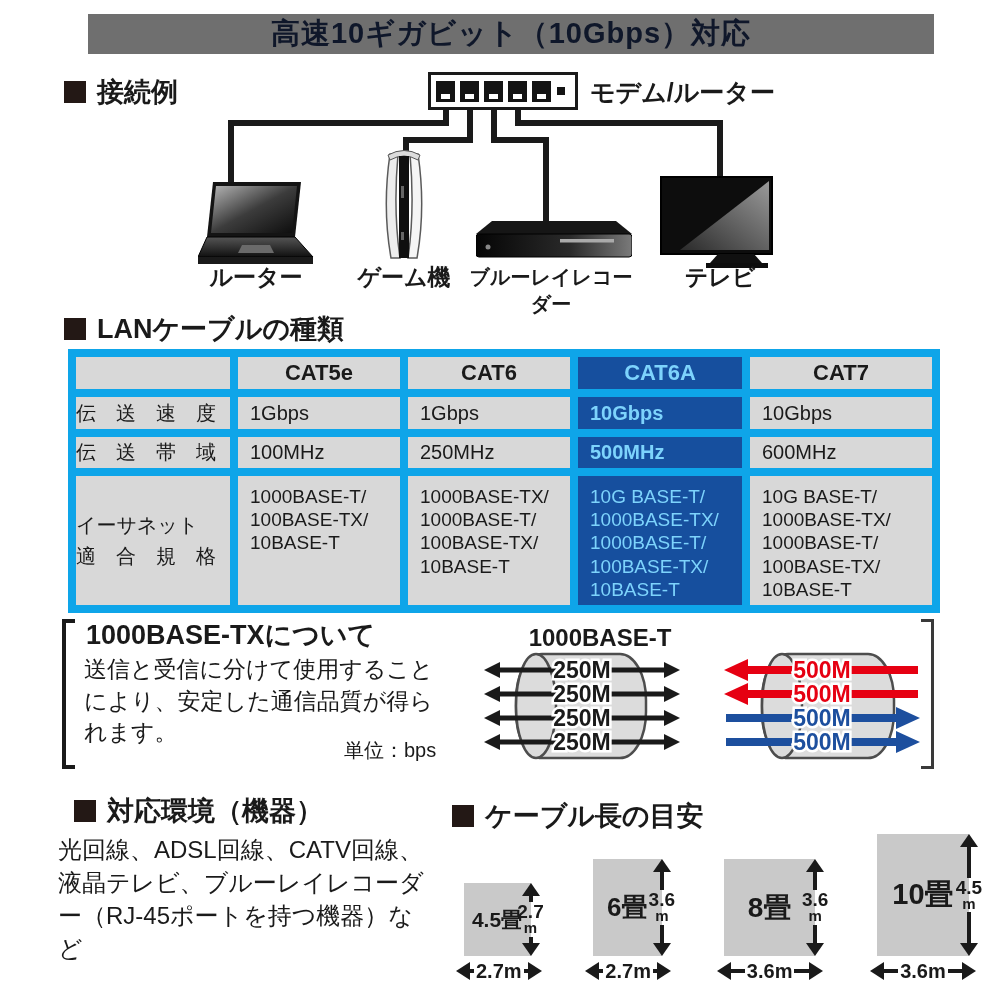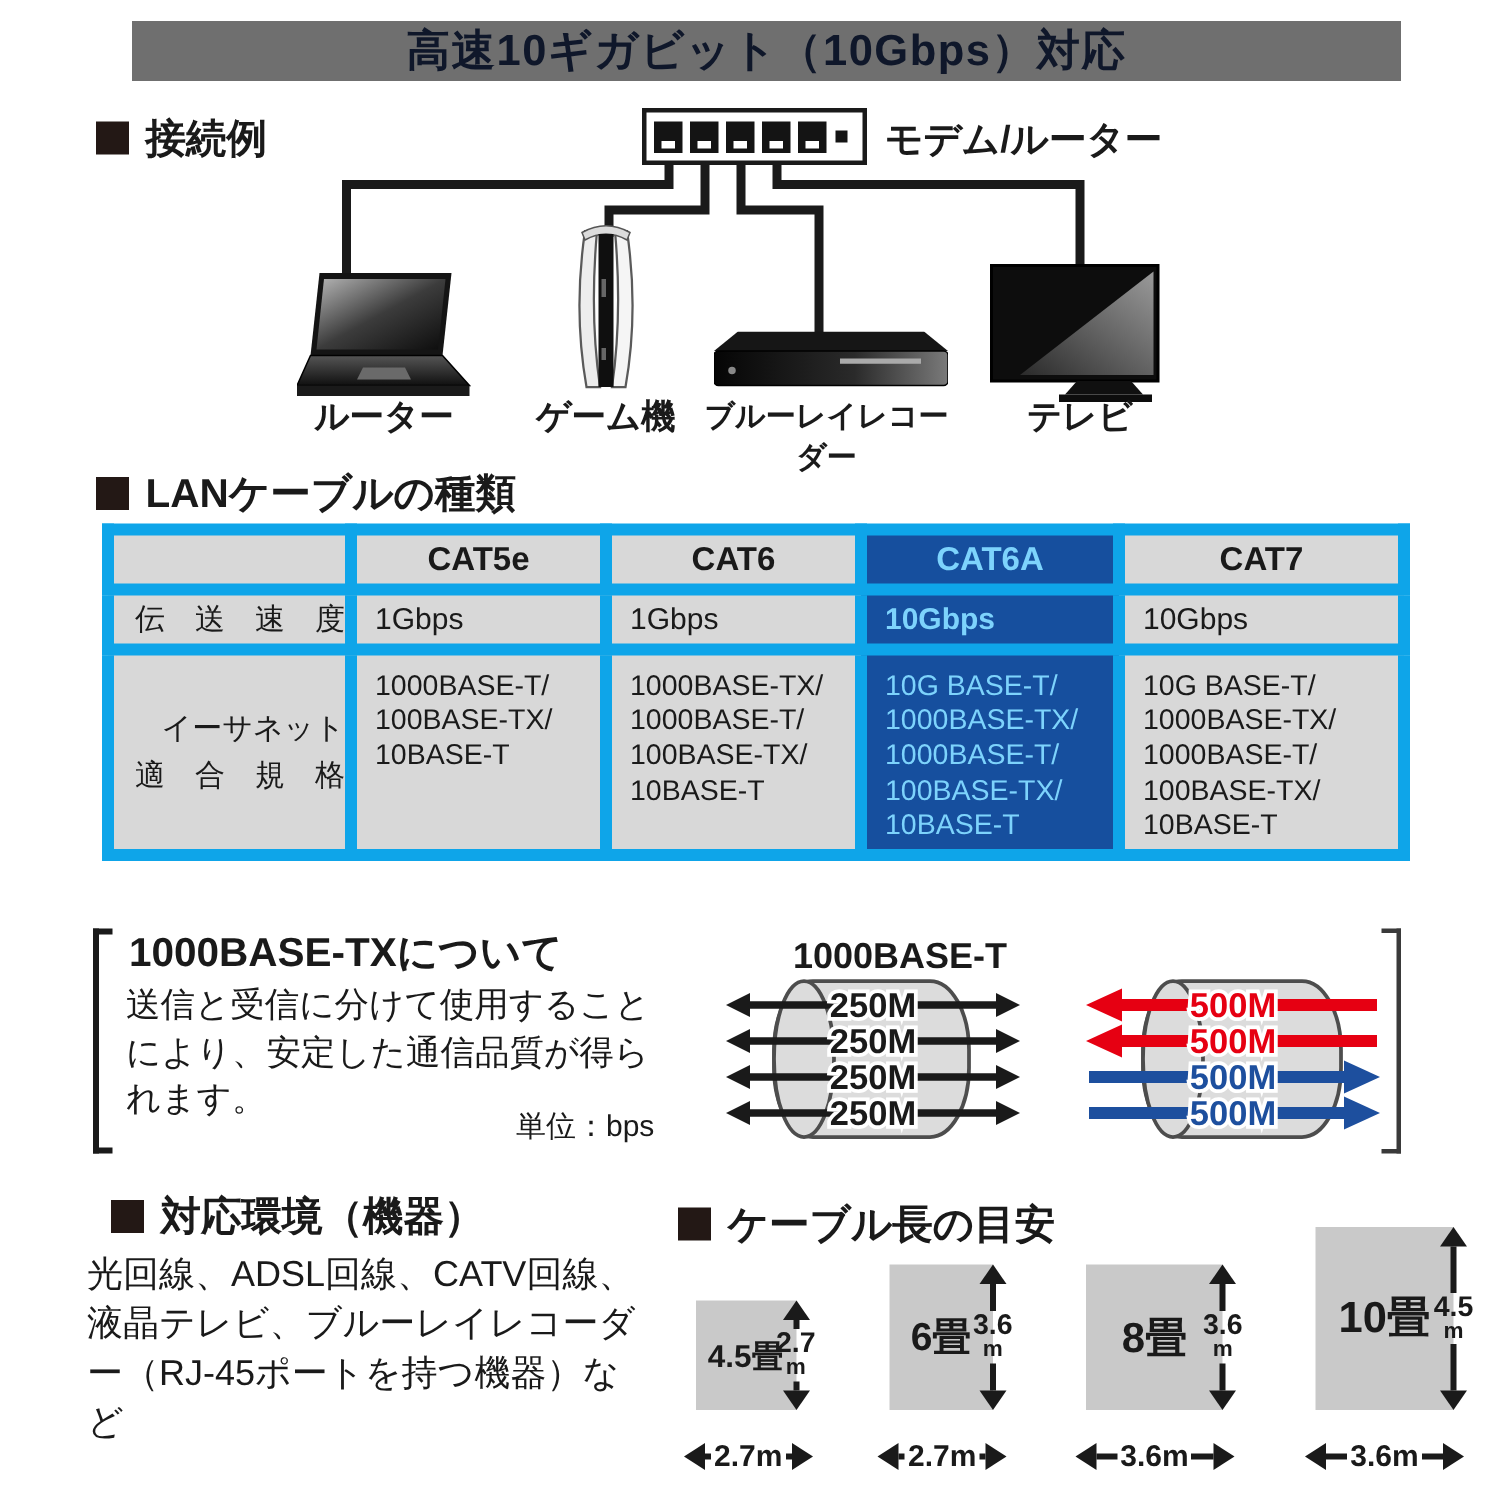--- a/index.html
+++ b/index.html
@@ -28,21 +28,21 @@
   .port-dot { width:8px; height:8px; background:#141414; margin-left:1px; }
   .router-label { position:absolute; left:590px; top:76px; font-size:25px; font-weight:bold; }
   .cables-svg { position:absolute; left:0; top:0; pointer-events:none; }
   .dev-svg { position:absolute; }
   .dev-label { position:absolute; font-size:23px; font-weight:bold; text-align:center; }
   .dev-label.small { font-size:20px; }
   
   .cmp-table { position:absolute; left:68px; top:349px; border-collapse:collapse; table-layout:fixed; }
   .cmp-table th, .cmp-table td { border:8px solid #0ea5e9; background:#d8d8d8; }
   .cmp-table th { font-size:22px; font-weight:bold; text-align:center; height:40px; }
-  .cmp-table td.rowlab { font-size:20px; text-align:right; white-space:pre-line; line-height:1.55; font-weight:normal; }
+  .cmp-table td.rowlab { font-size:20px; text-align:left; white-space:pre-line; line-height:1.55; font-weight:normal; }
   .cmp-table td.val { font-size:20px; padding-left:12px; }
   .cmp-table tr.r1 td { height:40px; }
   .cmp-table tr.r2 td { height:37px; }
   .cmp-table tr.r3 td { height:137px; }
   .cmp-table td.multi { font-size:19px; white-space:pre-line; line-height:1.22; vertical-align:top; padding-top:9px; }
   .cmp-table .hl { background:#164f9e !important; color:#7dd3fc; }
   .cmp-table tr.r1 .hl, .cmp-table tr.r2 .hl { font-weight:bold; }
   
   .bracket-l { position:absolute; left:62px; top:619px; width:13px; height:150px;
     border-left:4px solid #1a1a1a; border-top:4px solid #1a1a1a; border-bottom:4px solid #1a1a1a; }
@@ -63,21 +63,21 @@
   .room { display:flex; flex-direction:column; align-items:center; }
   .room-top { position:relative; }
   .room-box { background:#c9c9c9; display:flex; align-items:center; justify-content:center; font-weight:bold; }
   .v-arrow { position:absolute; right:-18px; top:0; height:100%; width:36px;
     display:flex; flex-direction:column; align-items:center; }
   .v-tri-up   { width:0; height:0; border-left:9px solid transparent; border-right:9px solid transparent; border-bottom:13px solid #1a1a1a; }
   .v-tri-down { width:0; height:0; border-left:9px solid transparent; border-right:9px solid transparent; border-top:13px solid #1a1a1a; }
   .v-line { width:4px; background:#1a1a1a; flex:1; min-height:2px; }
   .v-label { display:flex; flex-direction:column; align-items:center; line-height:0.95; font-weight:bold; padding:1px 0; }
   .v-val { font-size:19px; } .v-unit { font-size:15px; }
-  .h-arrow { display:flex; align-items:center; margin-top:20px; height:22px; }
+  .h-arrow { display:flex; align-items:center; margin-top:4px; height:22px; }
   .h-tri-left  { width:0; height:0; border-top:9px solid transparent; border-bottom:9px solid transparent; border-right:14px solid #1a1a1a; }
   .h-tri-right { width:0; height:0; border-top:9px solid transparent; border-bottom:9px solid transparent; border-left:14px solid #1a1a1a; }
   .h-line { height:4px; background:#1a1a1a; flex:1; min-width:4px; }
   .h-label { font-weight:bold; font-size:20px; padding:0 2px; white-space:nowrap; }
 </style>
 </head>
 <body>
 
 <div class="page">
 
@@ -185,20 +185,27 @@
       <th>CAT6</th>
       <th class="hl">CAT6A</th>
       <th>CAT7</th>
     </tr>
     <tr class="r1">
       <td class="rowlab">伝　送　速　度</td>
       <td class="val">1Gbps</td>
       <td class="val">1Gbps</td>
       <td class="val hl">10Gbps</td>
       <td class="val">10Gbps</td>
+    </tr>
+    <tr class="r2">
+      <td class="rowlab">伝　送　帯　域</td>
+      <td class="val">100MHz</td>
+      <td class="val">250MHz</td>
+      <td class="val hl">500MHz</td>
+      <td class="val">600MHz</td>
     </tr>
     <tr class="r3">
       <td class="rowlab">イーサネット
 適　合　規　格</td>
       <td class="val multi">1000BASE-T/
 100BASE-TX/
 10BASE-T</td>
       <td class="val multi">1000BASE-TX/
 1000BASE-T/
 100BASE-TX/

